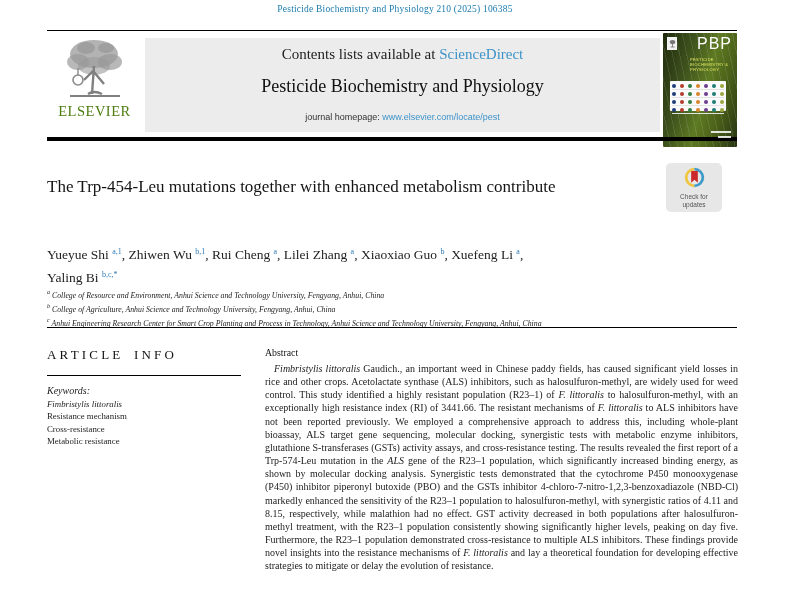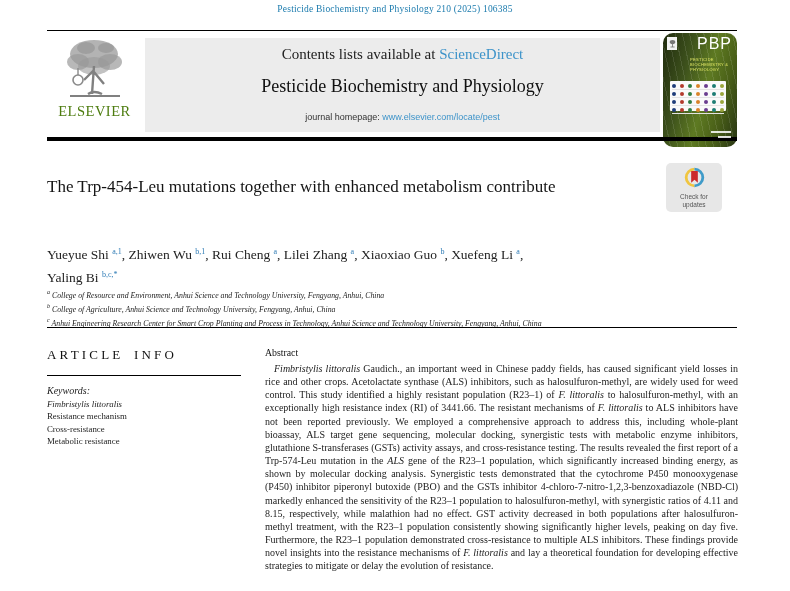--- a/index.html
+++ b/index.html
@@ -23,21 +23,21 @@
   
   #banner{position:absolute;left:145px;top:38px;width:515px;height:94px;background:#ececec;text-align:center;}
   .contents-line{margin-top:8px;font-size:15px;color:#222;}
   .link{color:#3d93c9;}
   .journal-title{margin-top:13px;font-size:18px;color:#111;}
   .homepage-line{margin-top:15px;font-family:"Liberation Sans",sans-serif;font-size:9px;color:#333;}
 
   
   #cover{position:absolute;left:663px;top:33px;width:74px;height:114px;
          background:linear-gradient(105deg,#1f2a0d 0%,#3d511c 30%,#5e7a22 55%,#4a6018 75%,#273413 100%);
-         overflow:hidden;border-radius:10px;}
+         overflow:hidden;border-radius:1px;}
   #cover:after{content:"";position:absolute;inset:0;
          background:repeating-linear-gradient(78deg,rgba(255,255,255,.10) 0 1px,transparent 1px 7px);}
   .cover-emblem{position:absolute;left:4px;top:4px;width:10px;height:13px;background:#f2f2f2;
          display:flex;align-items:center;justify-content:center;}
   .cover-pbp{position:absolute;right:5px;top:2px;font-family:"Liberation Sans",sans-serif;
          font-size:16px;color:#fff;letter-spacing:1px;z-index:2;}
   .cover-subtitle{position:absolute;right:5px;top:24px;width:42px;font-family:"Liberation Sans",sans-serif;
          font-size:4px;line-height:5px;color:#e4ea66;letter-spacing:.3px;z-index:2;}
   .cover-figure{position:absolute;left:7px;top:48px;width:56px;height:30px;background:#fafafa;
          border-radius:1px;padding:3px 2px 2px;box-sizing:border-box;z-index:2;}

